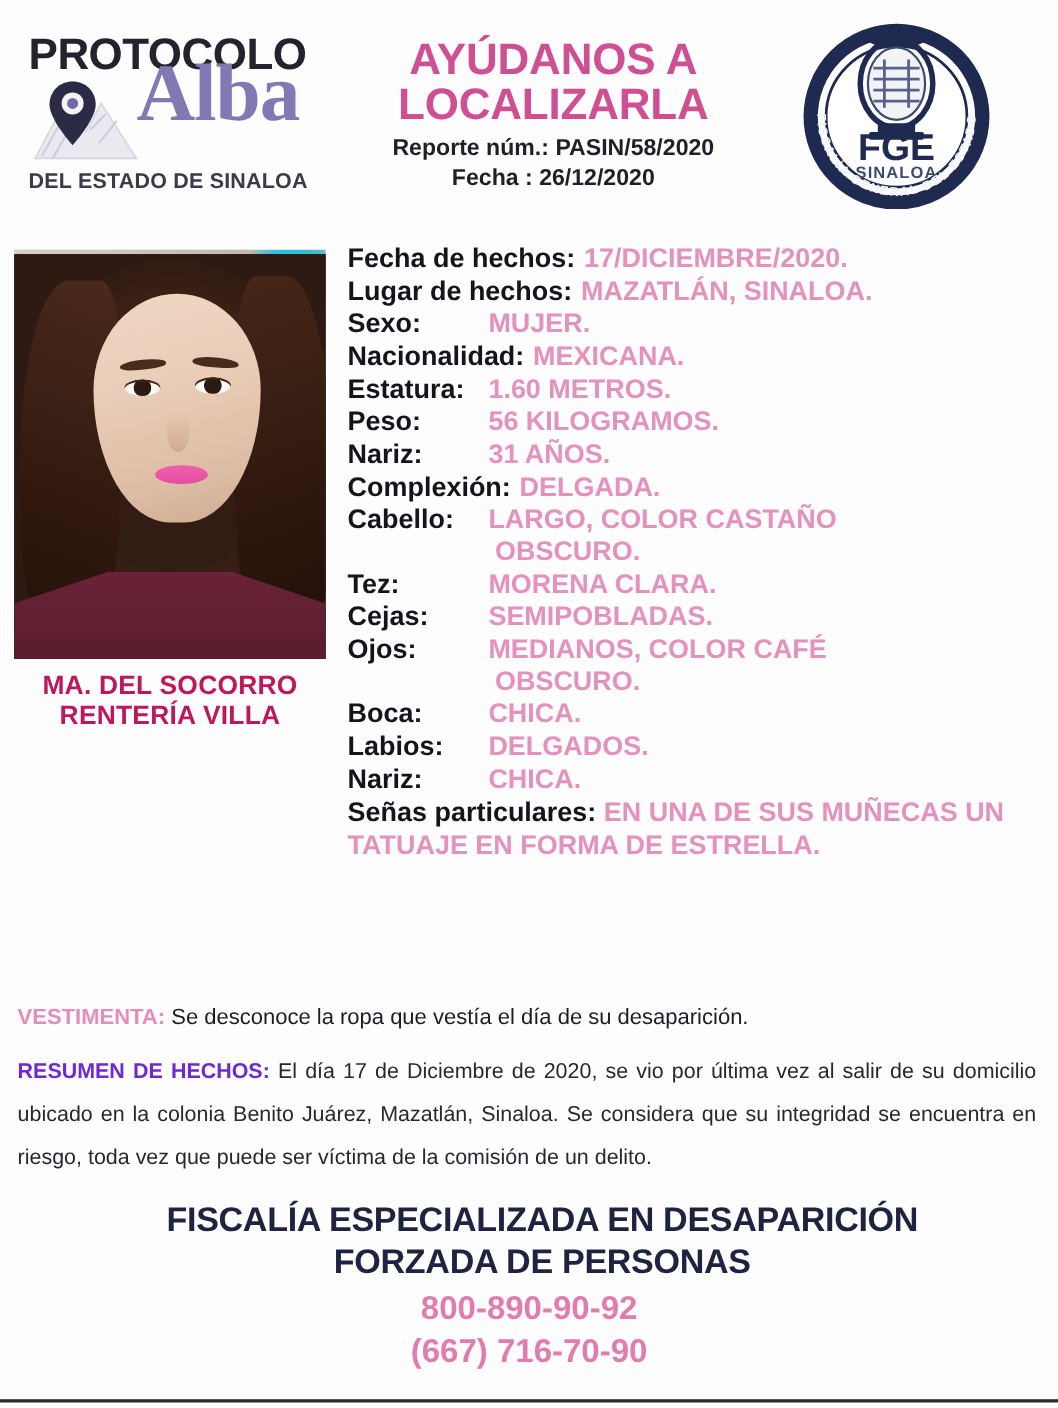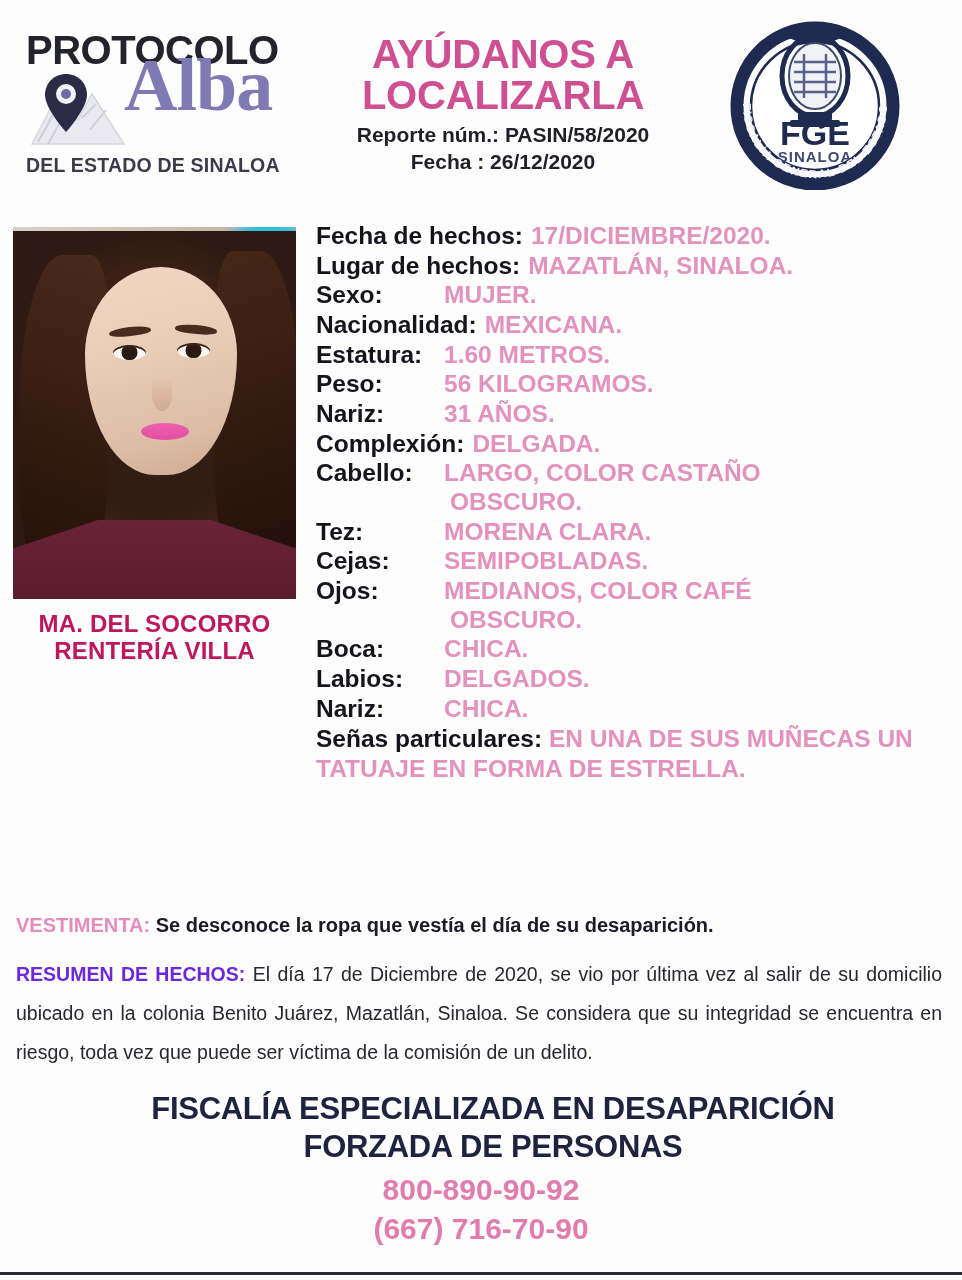--- a/index.html
+++ b/index.html
@@ -262,21 +262,21 @@
     top: 912px;
     width: 930px;
     font-size: 20px;
     line-height: 1.3;
   }
   .vestimenta .vlabel {
     font-weight: bold;
     color: #e58cba;
   }
   .vestimenta .vtext {
-    font-weight: bold;
+    font-weight: normal;
     color: #1b1b24;
   }
   .resumen {
     position: absolute;
     left: 16px;
     top: 955px;
     width: 926px;
     font-size: 19.5px;
     line-height: 2.0;
     text-align: justify;

